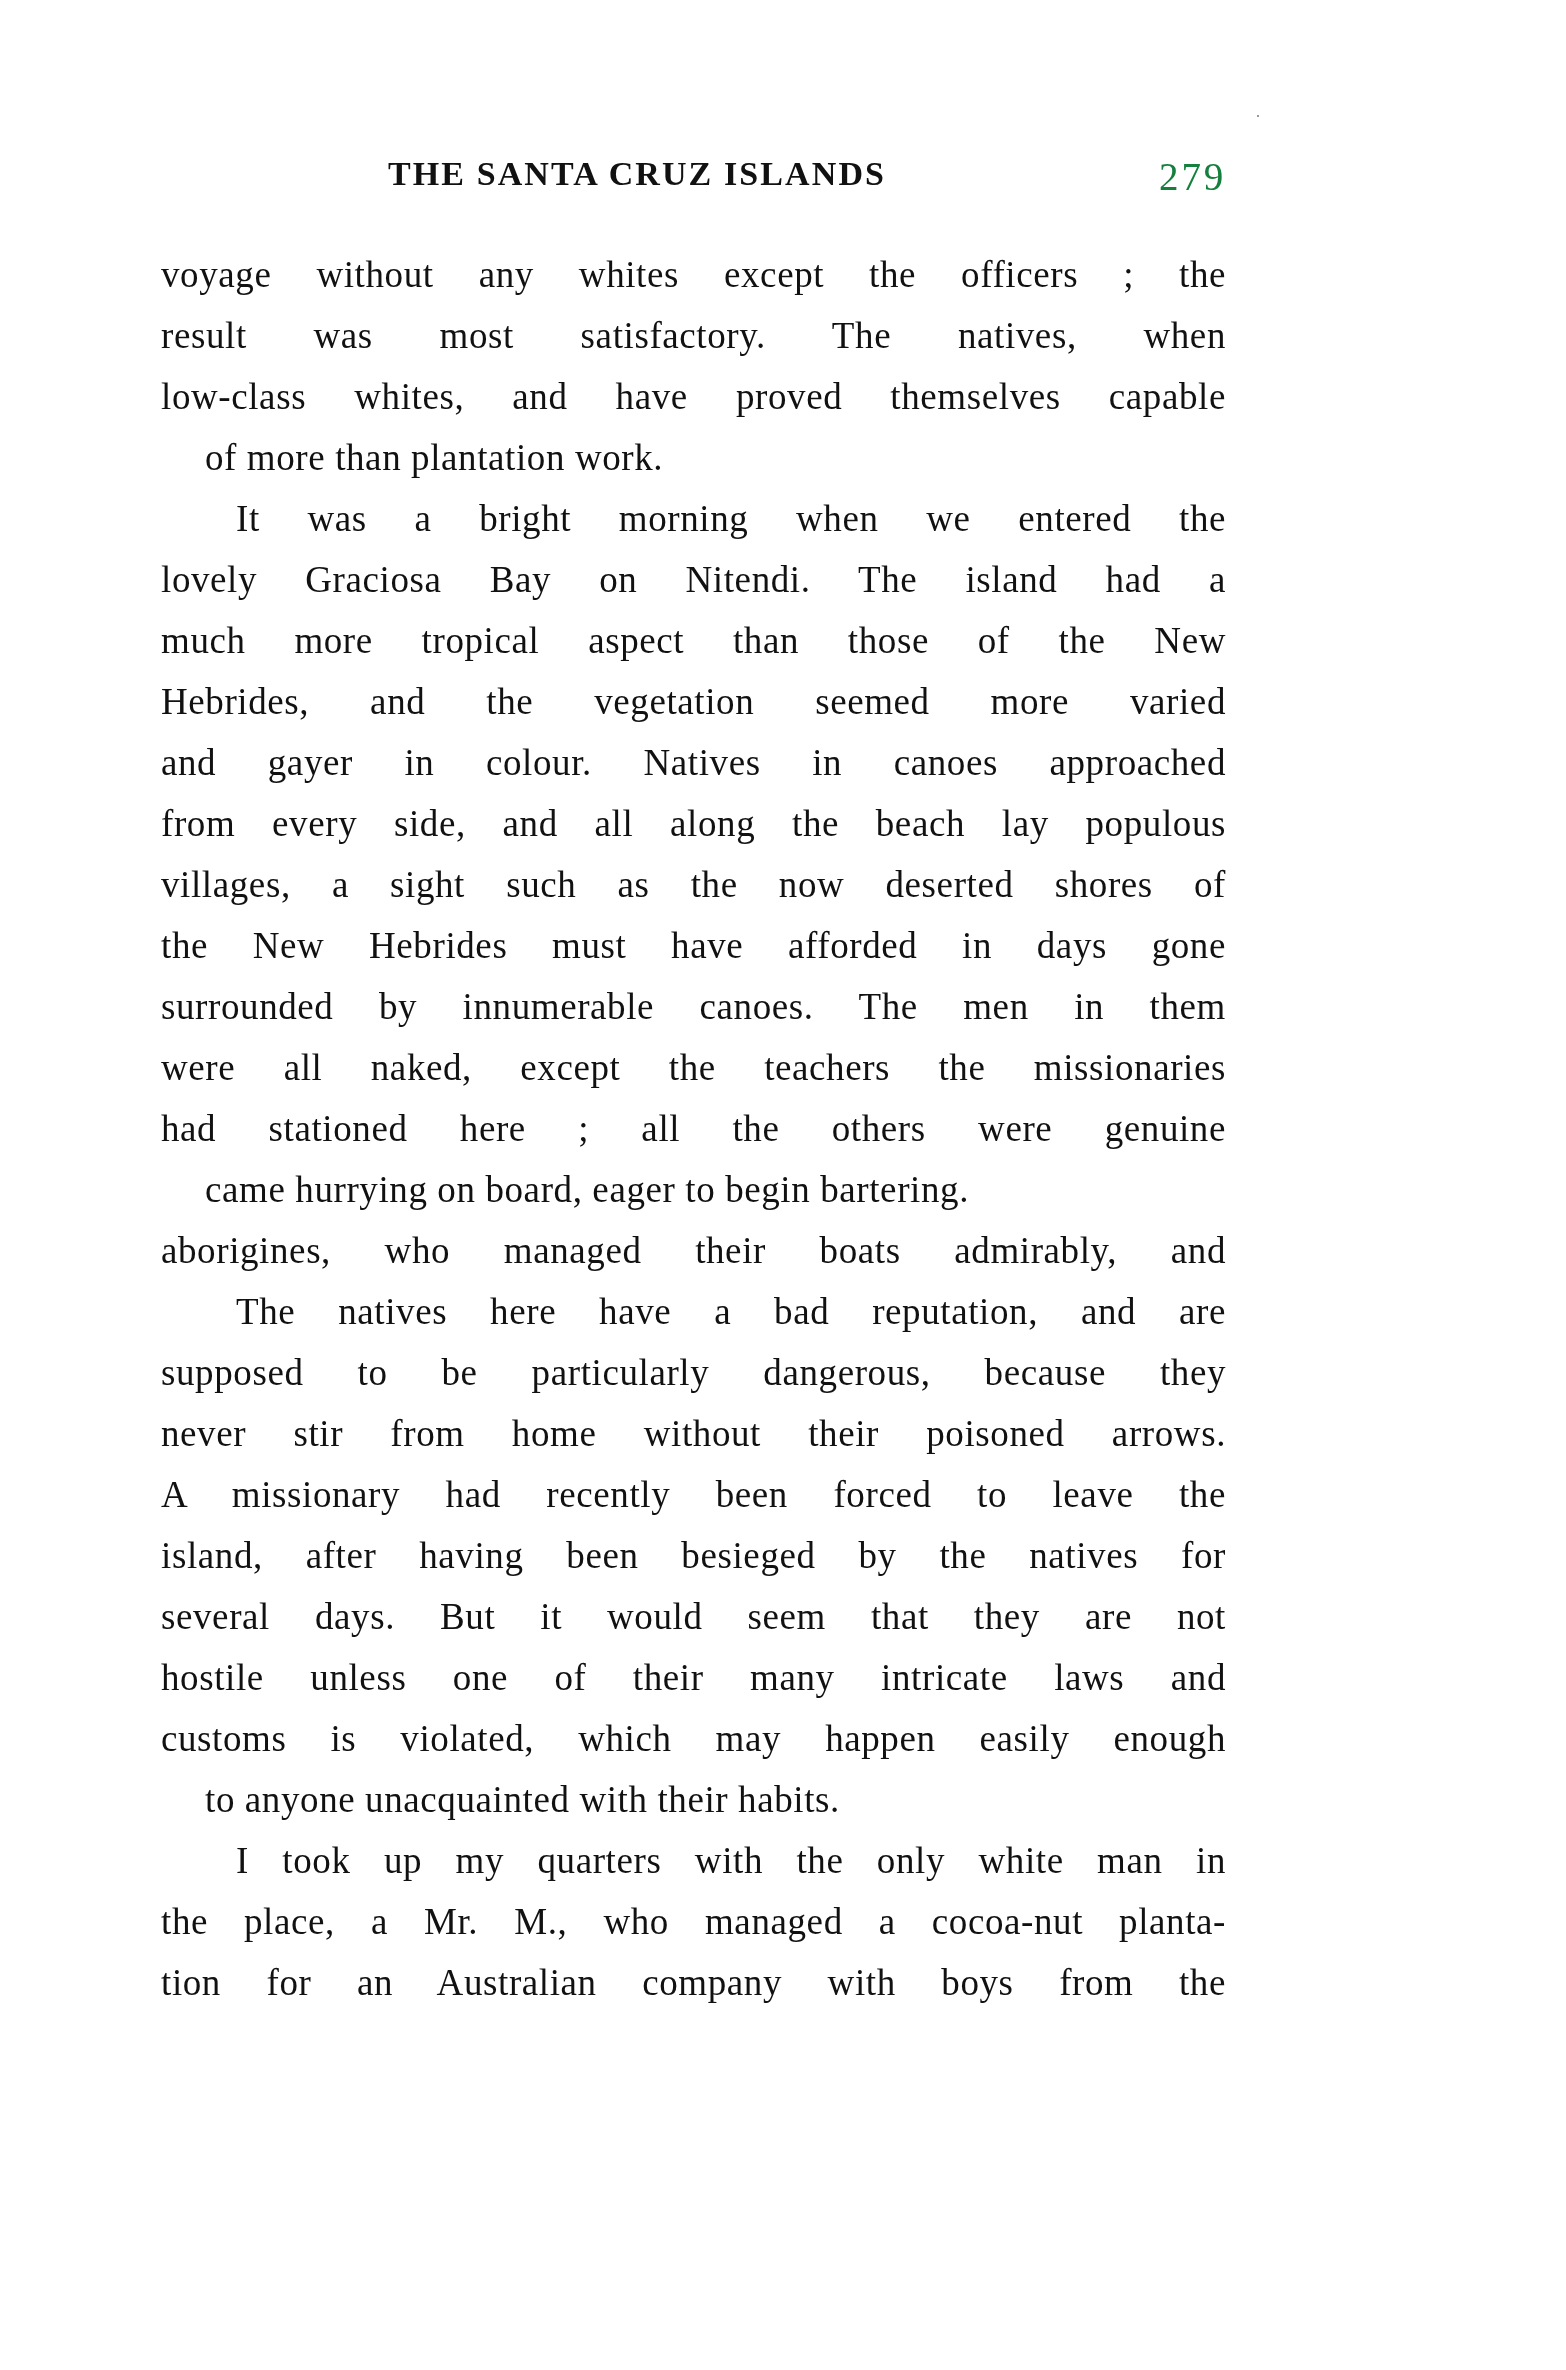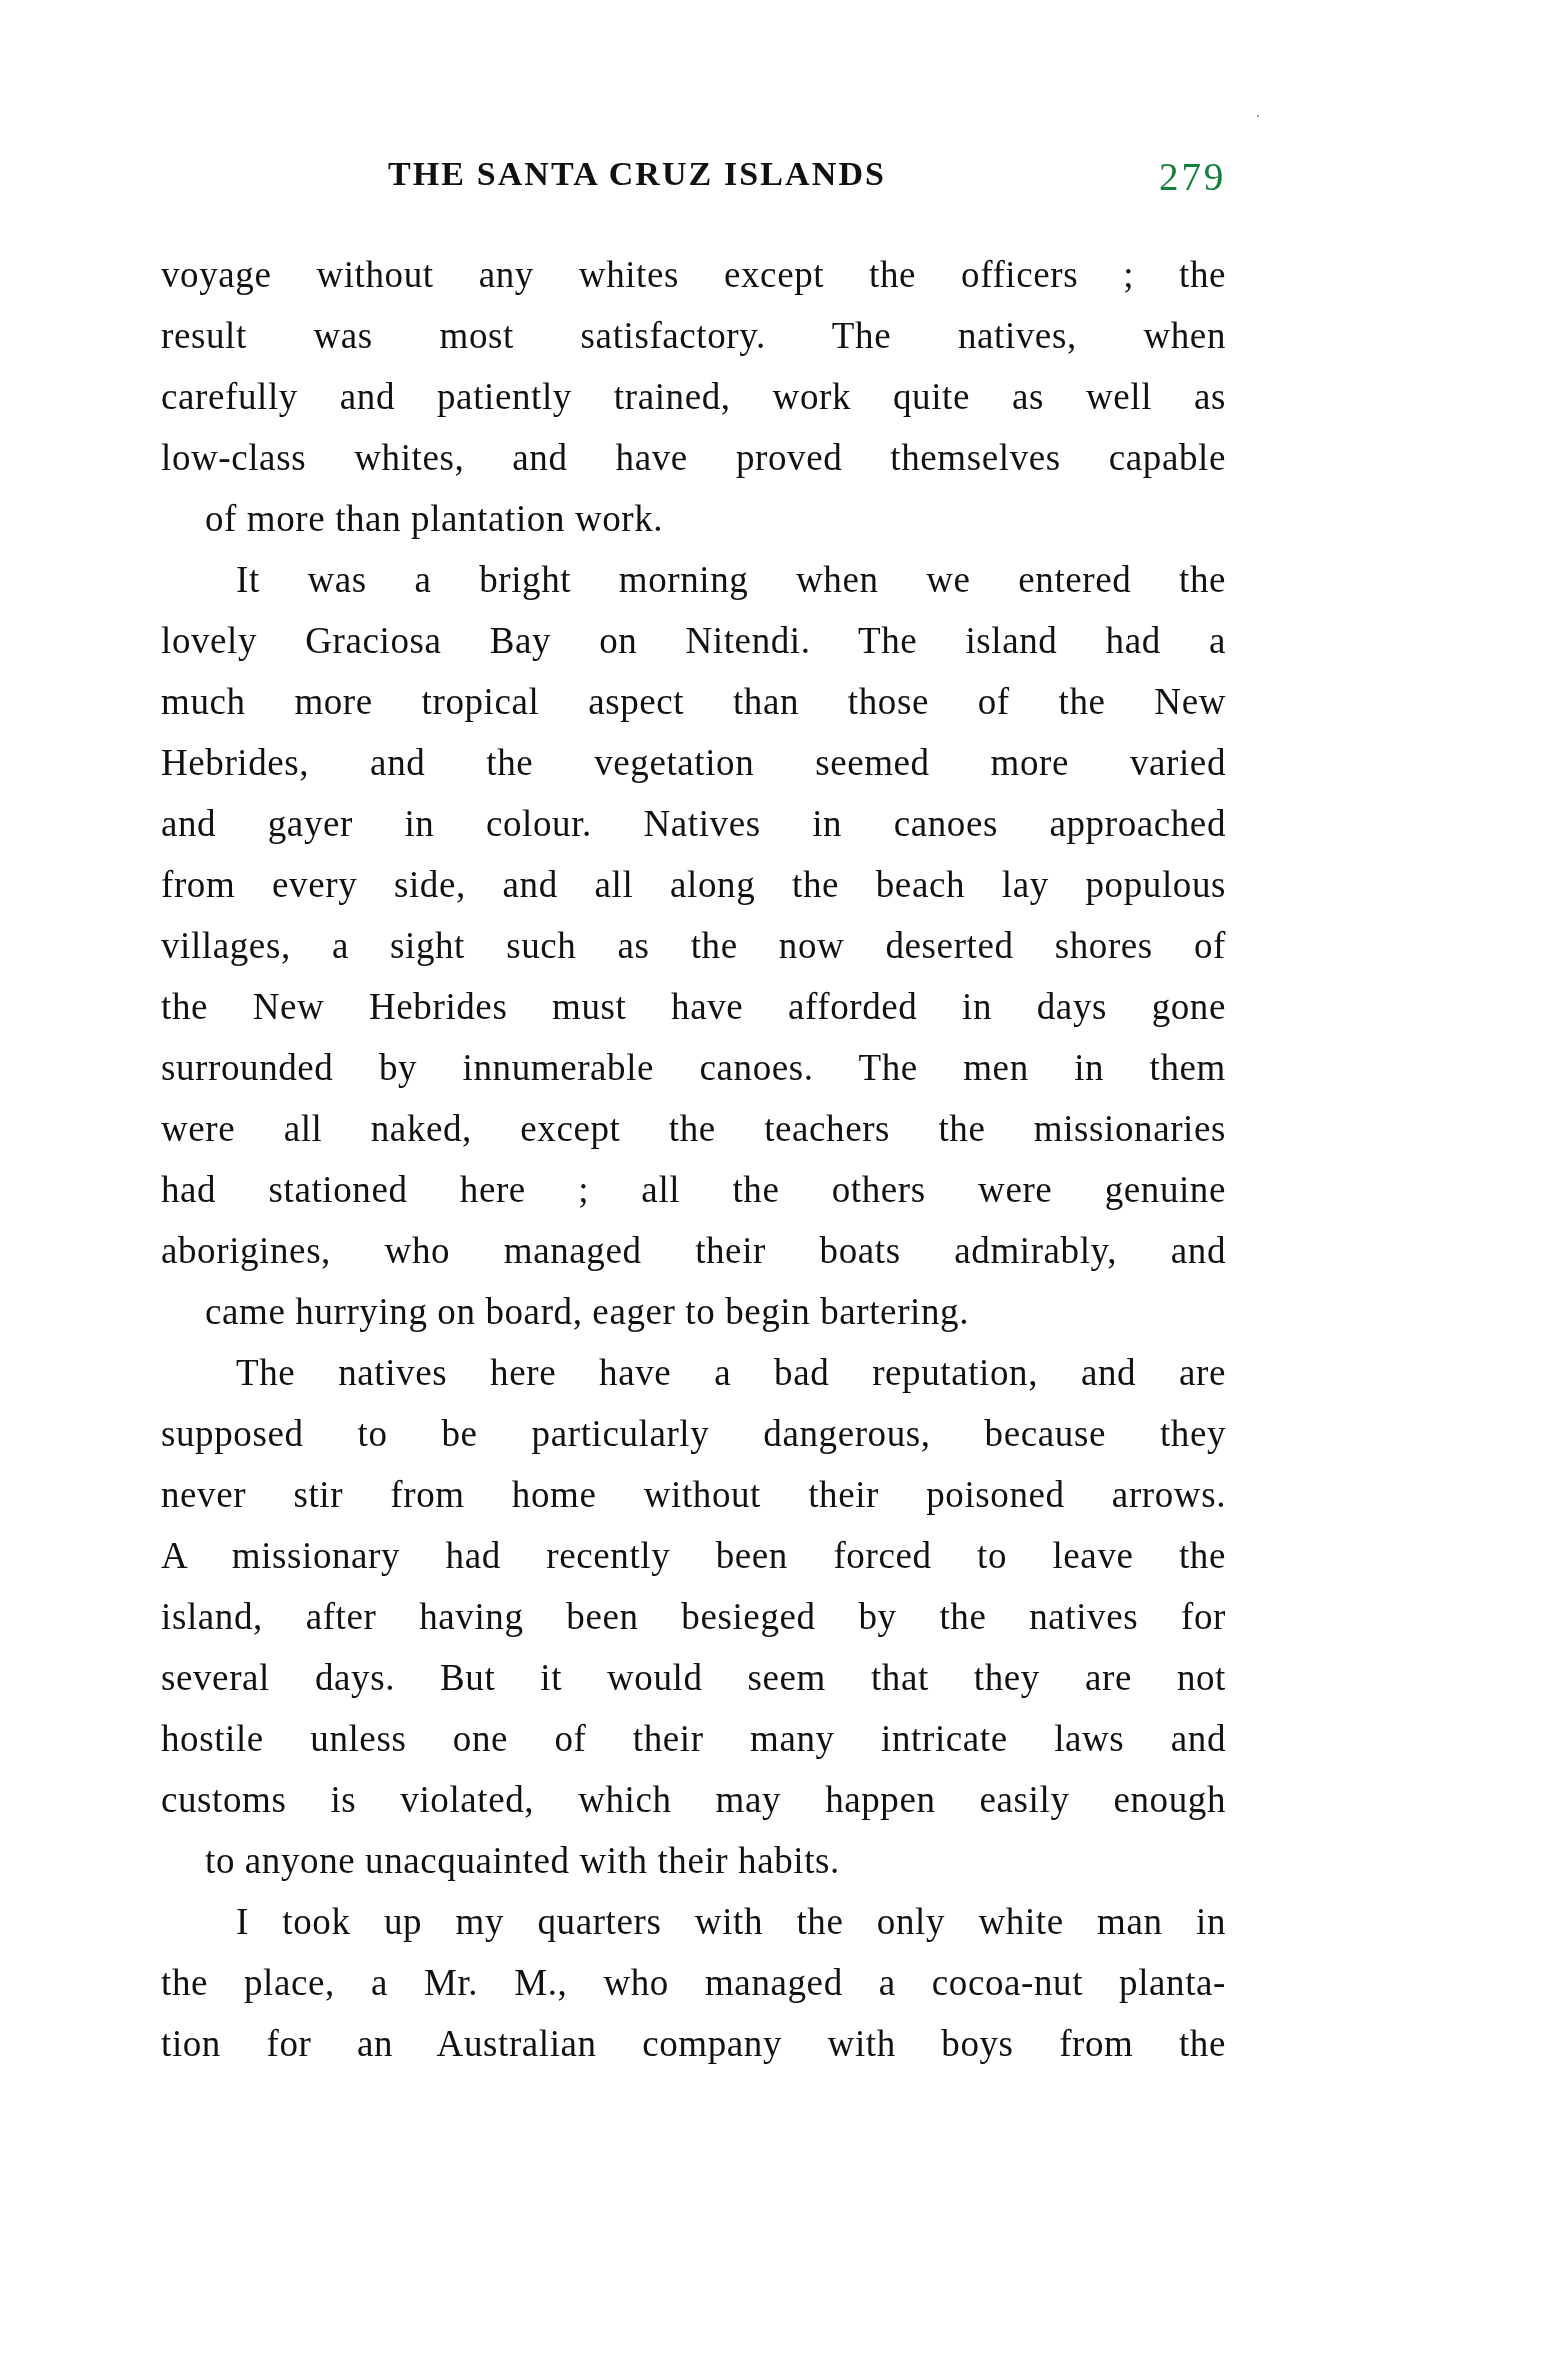--- a/index.html
+++ b/index.html
@@ -40,36 +40,35 @@
   <div class="speck"></div>
 
   <div class="running-head">
     <span class="running-title">THE SANTA CRUZ ISLANDS</span>
     <span class="page-number">279</span>
   </div>
 
   <div class="body-text">
     <span class="line">voyage without any whites except the officers ; the</span>
     <span class="line">result was most satisfactory.  The natives, when</span>
-    <span class="line">carefully and patiently trained, work quite as well as</span>
     <span class="line">low-class whites, and have proved themselves capable</span>
     <span class="line last">of more than plantation work.</span>
     <span class="line indent">It was a bright morning when we entered the</span>
     <span class="line">lovely Graciosa Bay on Nitendi.  The island had a</span>
     <span class="line">much more tropical aspect than those of the New</span>
     <span class="line">Hebrides, and the vegetation seemed more varied</span>
     <span class="line">and gayer in colour.  Natives in canoes approached</span>
     <span class="line">from every side, and all along the beach lay populous</span>
     <span class="line">villages, a sight such as the now deserted shores of</span>
     <span class="line">the New Hebrides must have afforded in days gone</span>
     <span class="line">surrounded by innumerable canoes.  The men in them</span>
     <span class="line">were all naked, except the teachers the missionaries</span>
     <span class="line">had stationed here ; all the others were genuine</span>
+    <span class="line last">came hurrying on board, eager to begin bartering.</span>
     <span class="line">aborigines, who managed their boats admirably, and</span>
-    <span class="line last">came hurrying on board, eager to begin bartering.</span>
     <span class="line indent">The natives here have a bad reputation, and are</span>
     <span class="line">supposed to be particularly dangerous, because they</span>
     <span class="line">never stir from home without their poisoned arrows.</span>
     <span class="line">A missionary had recently been forced to leave the</span>
     <span class="line">island, after having been besieged by the natives for</span>
     <span class="line">several days.  But it would seem that they are not</span>
     <span class="line">hostile unless one of their many intricate laws and</span>
     <span class="line">customs is violated, which may happen easily enough</span>
     <span class="line last">to anyone unacquainted with their habits.</span>
     <span class="line indent">I took up my quarters with the only white man in</span>

